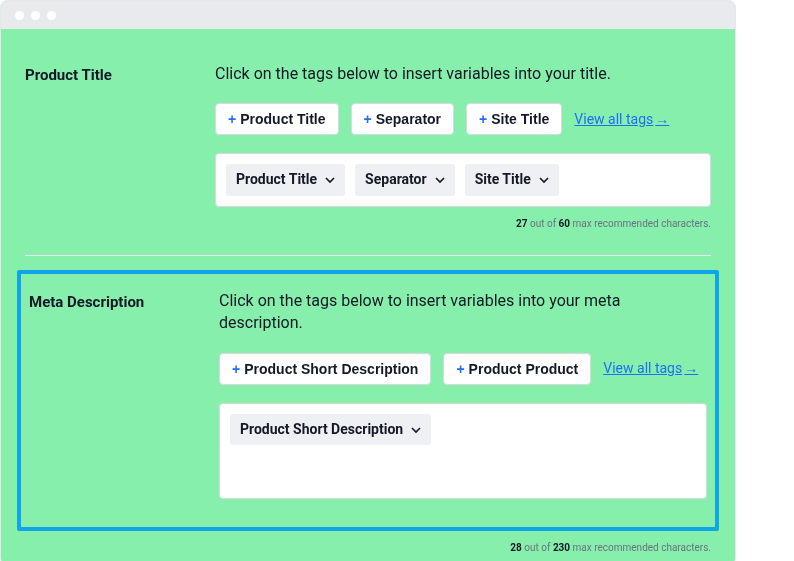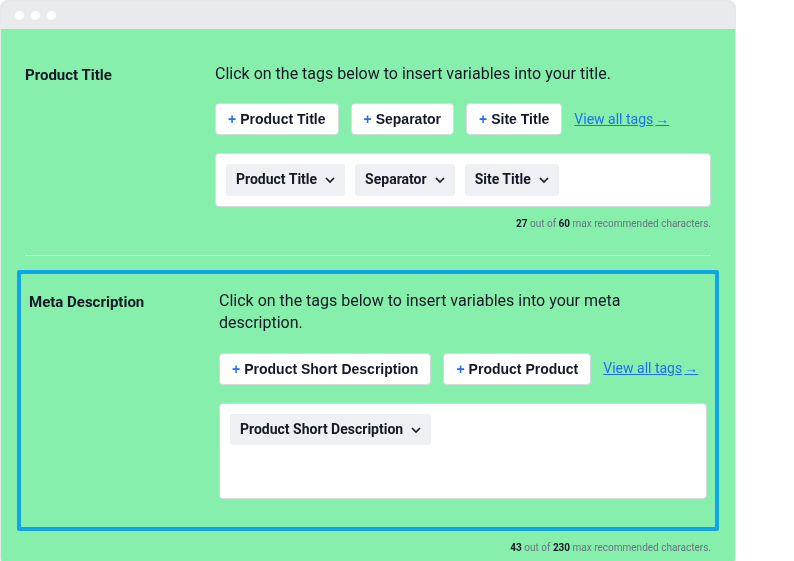--- a/index.html
+++ b/index.html
@@ -232,17 +232,17 @@
                     <path d="M1 3 L5 7 L9 3" fill="none" stroke="#141827" stroke-width="1.6"></path>
                   </svg>
                 </span>
             </span>
           </div>
         </div>
       </div>
     </div>
 
     <div class="counter">
-      <b>43</b><span> out of </span><b>230</b><span> max recommended characters.</span>
+      <b>28</b><span> out of </span><b>230</b><span> max recommended characters.</span>
     </div>
 
   </div>
 </div>
 
 </body></html>

